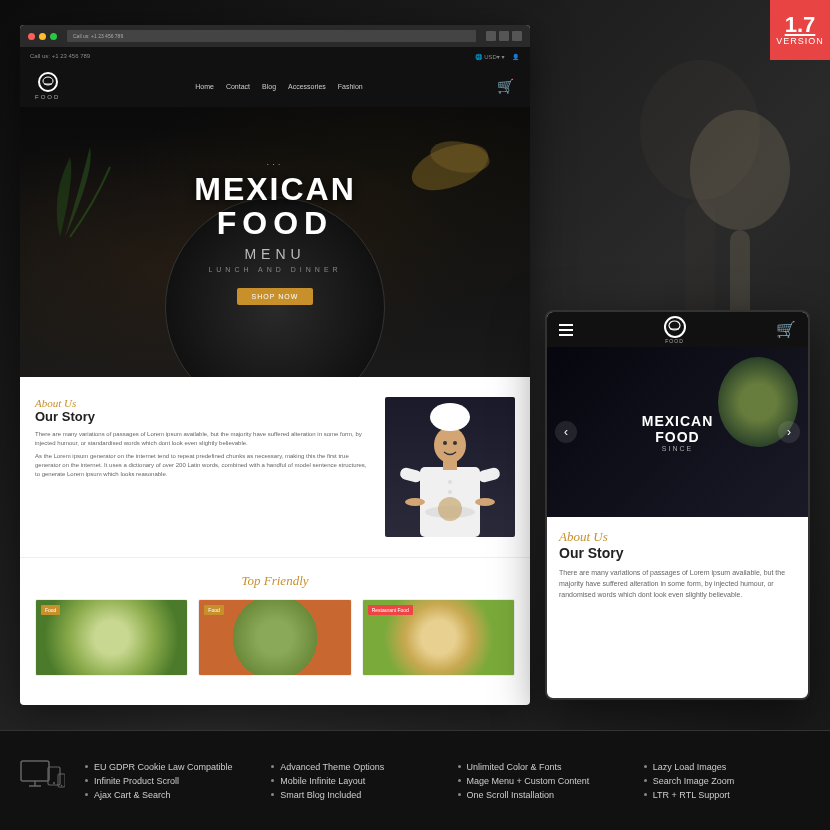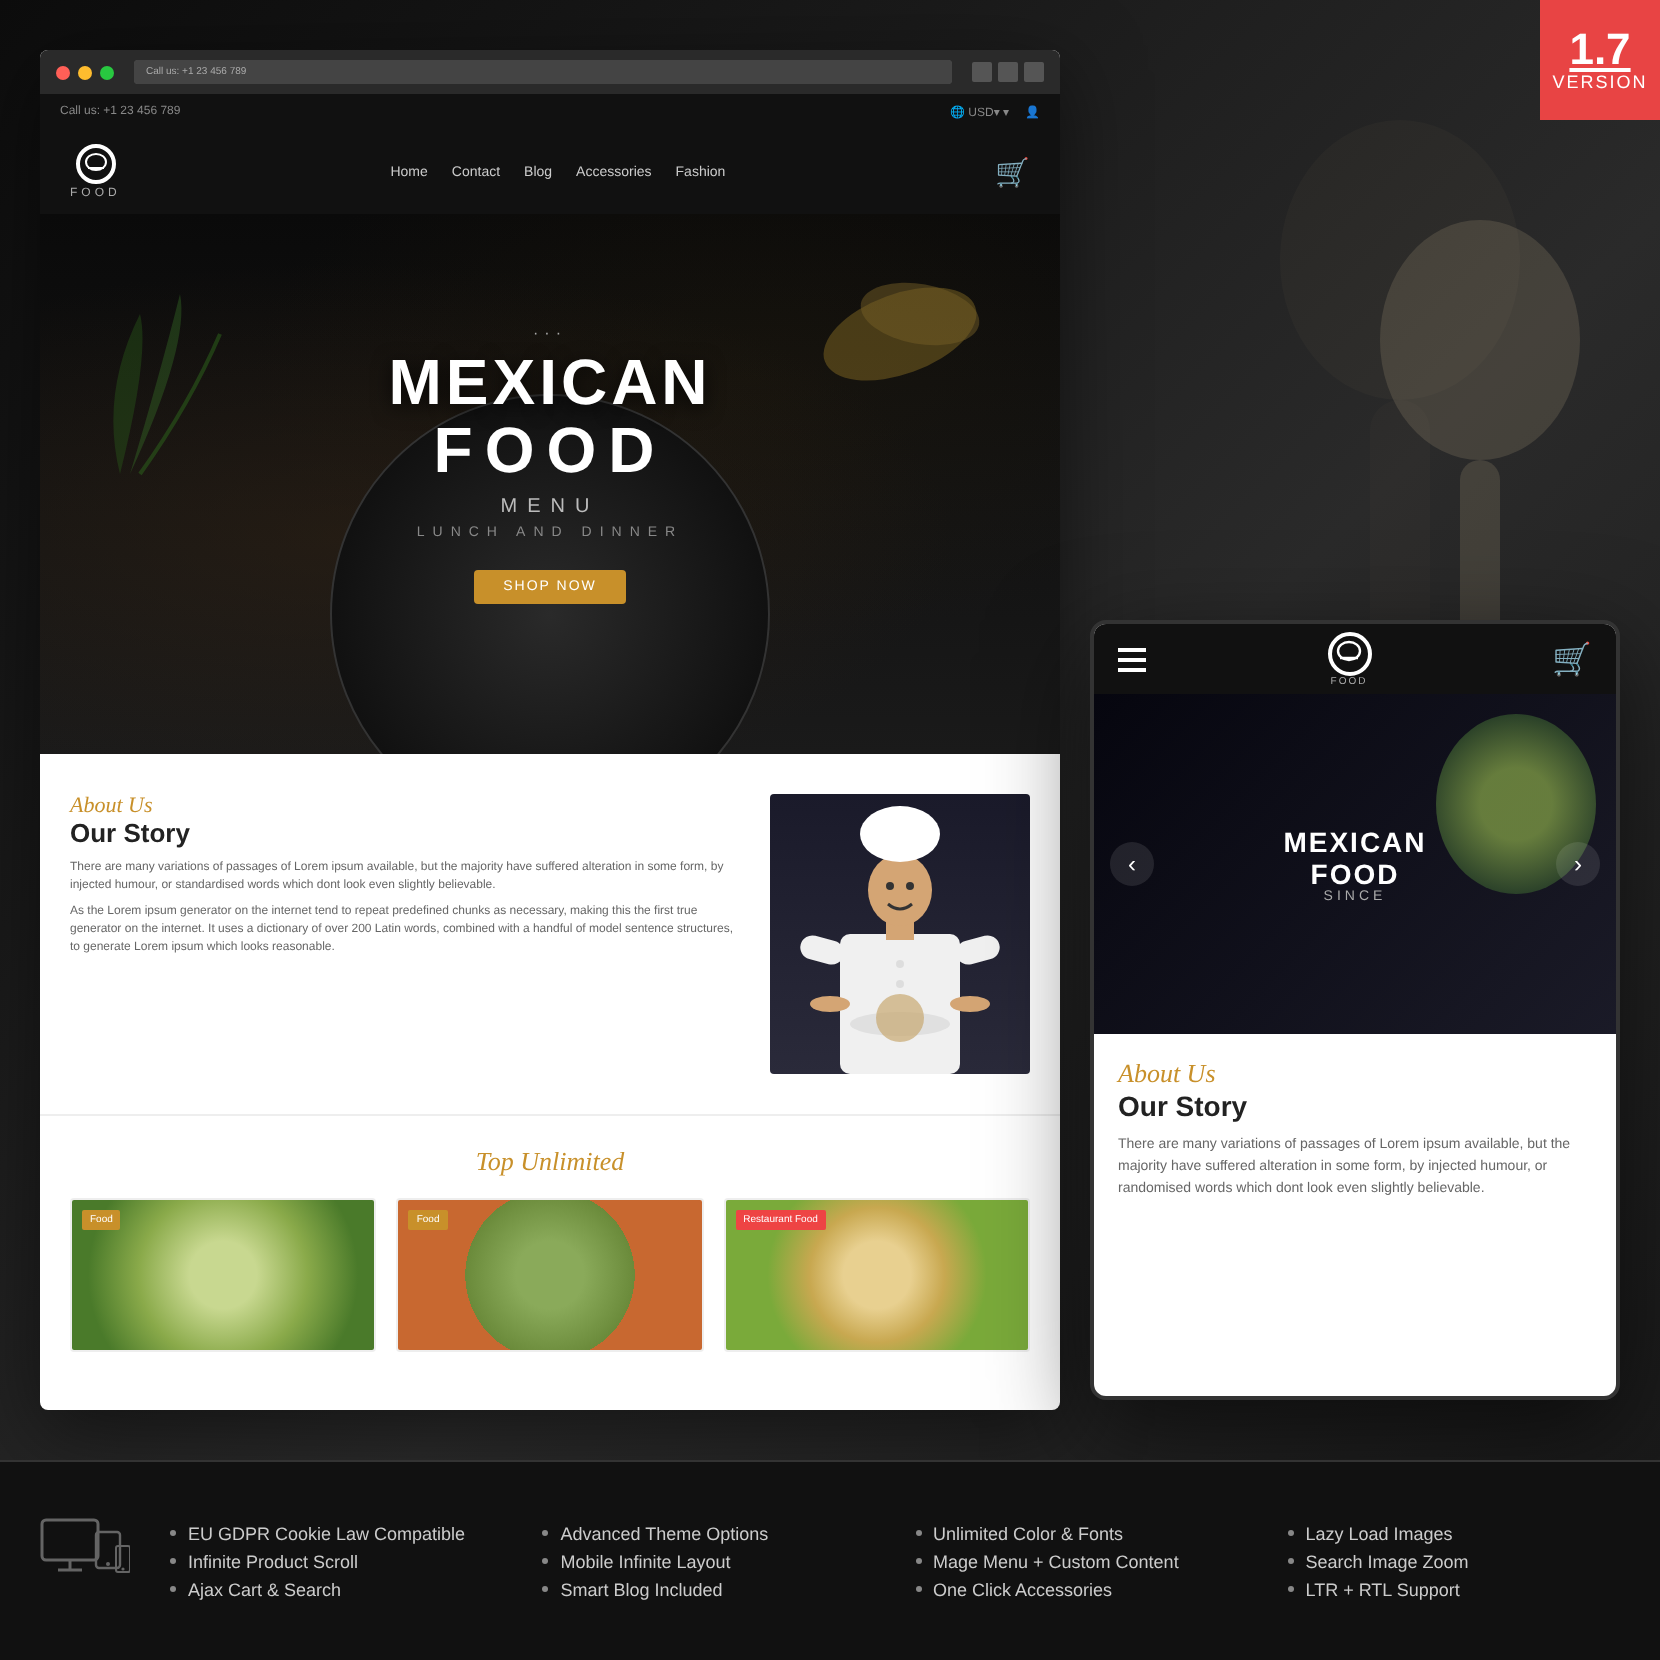--- a/index.html
+++ b/index.html
@@ -212,21 +212,21 @@
       letter-spacing: 2px;
       line-height: 1;
       text-shadow: 0 2px 10px rgba(0,0,0,0.8);
     }
     .hero-title-line2 {
       font-size: 32px;
       font-weight: 900;
       letter-spacing: 6px;
     }
     .hero-menu-text {
-      font-size: 10px;
+      font-size: 14px;
       letter-spacing: 5px;
       color: #bbb;
       margin: 4px 0;
     }
     .hero-subtitle {
       font-size: 7px;
       letter-spacing: 4px;
       color: #888;
       margin-bottom: 12px;
     }
@@ -651,21 +651,21 @@
             <ellipse cx="20" cy="105" rx="10" ry="4" fill="#d4a574"></ellipse>
             <ellipse cx="90" cy="105" rx="10" ry="4" fill="#d4a574"></ellipse>
             <ellipse cx="55" cy="115" rx="25" ry="6" fill="#e0e0e0"></ellipse>
             <circle cx="55" cy="112" r="12" fill="#c8a870" opacity="0.7"></circle>
           </svg>
         </div>
       </div>
     </div>
 
     <div class="products-section">
-      <div class="products-title">Top Unlimited</div>
+      <div class="products-title">Top Friendly</div>
       <div class="products-grid">
 
         <div class="product-card">
           <div class="product-img">
             <div class="product-badge">Food</div>
             <div style="width:100%;height:100%;background:radial-gradient(circle at 50% 50%, #c8d890 20%, #8aaa4a 50%, #4a7a2a 80%);"></div>
           </div>
         </div>
 
         <div class="product-card">
@@ -783,21 +783,21 @@
       <div class="feature-item">
         <span class="feature-dot"></span>
         <span>Ajax Cart &amp; Search</span>
       </div>
       <div class="feature-item">
         <span class="feature-dot"></span>
         <span>Smart Blog Included</span>
       </div>
       <div class="feature-item">
         <span class="feature-dot"></span>
-        <span>One Click Accessories</span>
+        <span>One Scroll Installation</span>
       </div>
       <div class="feature-item">
         <span class="feature-dot"></span>
         <span>LTR + RTL Support</span>
       </div>
     </div>
   </div>
 
   <div class="version-badge">
     <span class="version-number">1.7</span>

